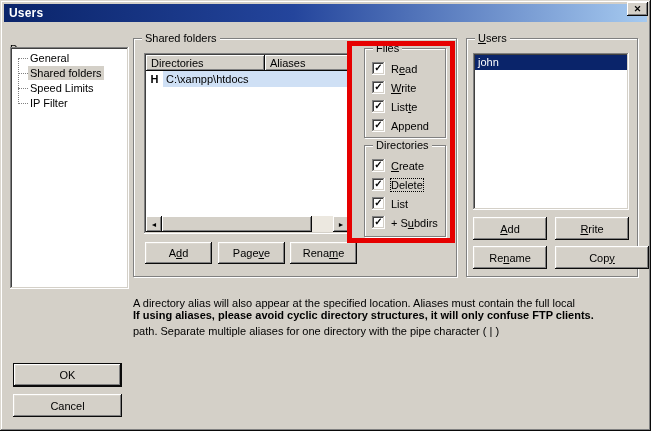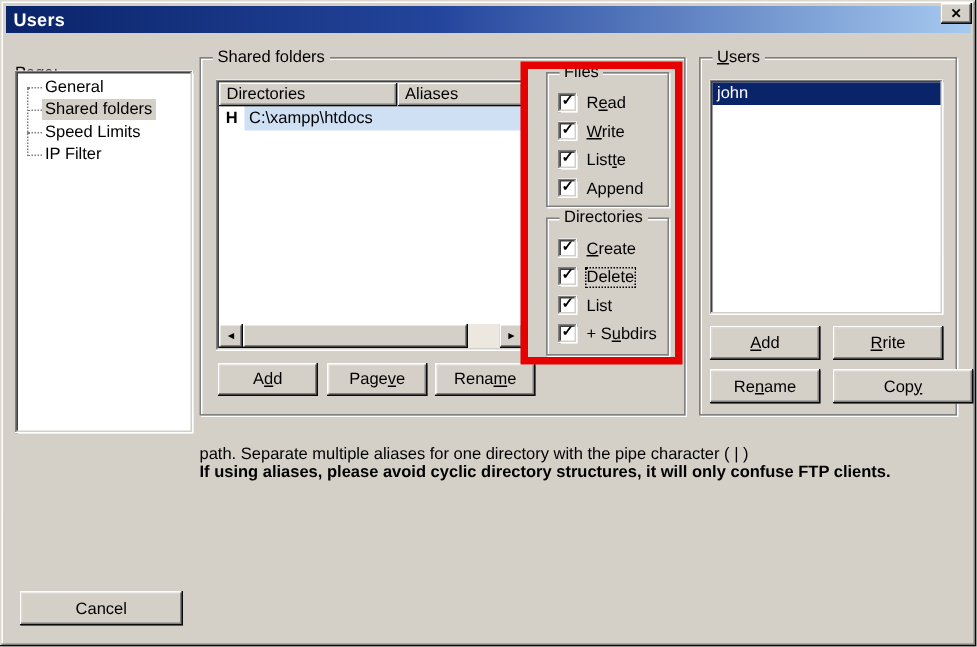--- a/index.html
+++ b/index.html
@@ -194,19 +194,21 @@
     <span><span></span><span class="u">R</span><span>rite</span></span>
   </div>
   <div class="abs btn" style="left:473px; top:246px; width:74px; height:23px;">
     <span><span>Re</span><span class="u">n</span><span>ame</span></span>
   </div>
   <div class="abs btn" style="left:555px; top:246px; width:94px; height:23px;">
     <span><span>Cop</span><span class="u">y</span><span></span></span>
   </div>
 
   <div class="abs note" style="left:133px; top:282px; width:512px;">
+    <div>A directory alias will also appear at the specified location. Aliases must contain the full local</div>
     <div>path. Separate multiple aliases for one directory with the pipe character ( | )</div>
   </div>
   <div class="abs note" style="left:133px; top:308px; width:512px;font-weight:bold;">If using aliases, please avoid cyclic directory structures, it will only confuse FTP clients.</div>
 
+  <div class="abs btn default" style="left:13px; top:363px; width:109px; height:24px;">OK</div>
   <div class="abs btn" style="left:13px; top:394px; width:109px; height:23px;">Cancel</div>
 
 </div>
 
 </body></html>

